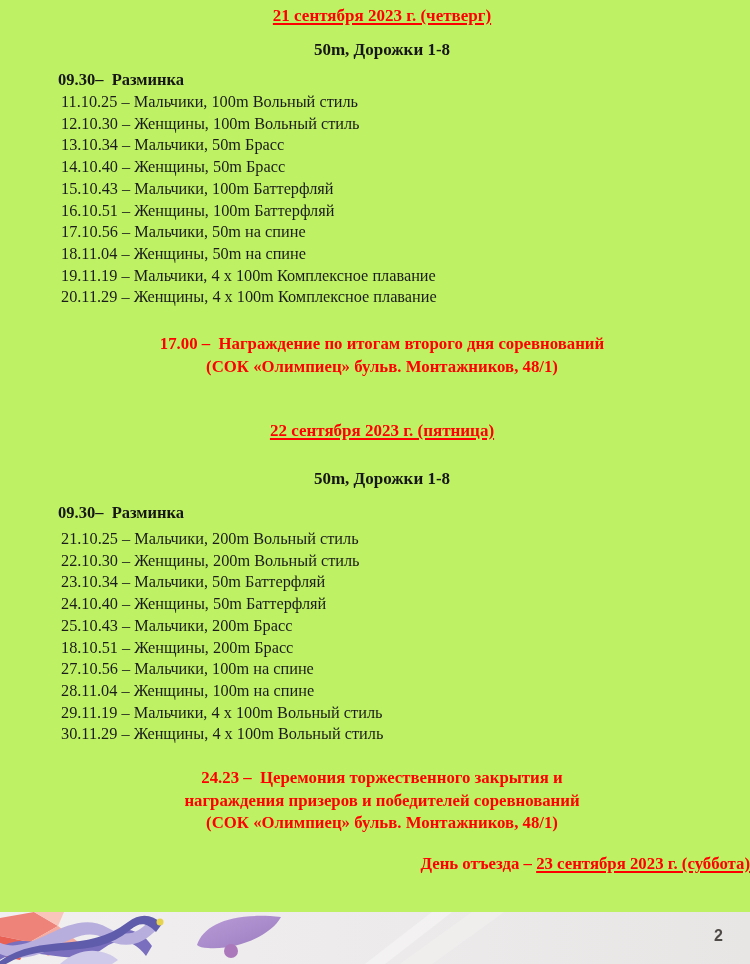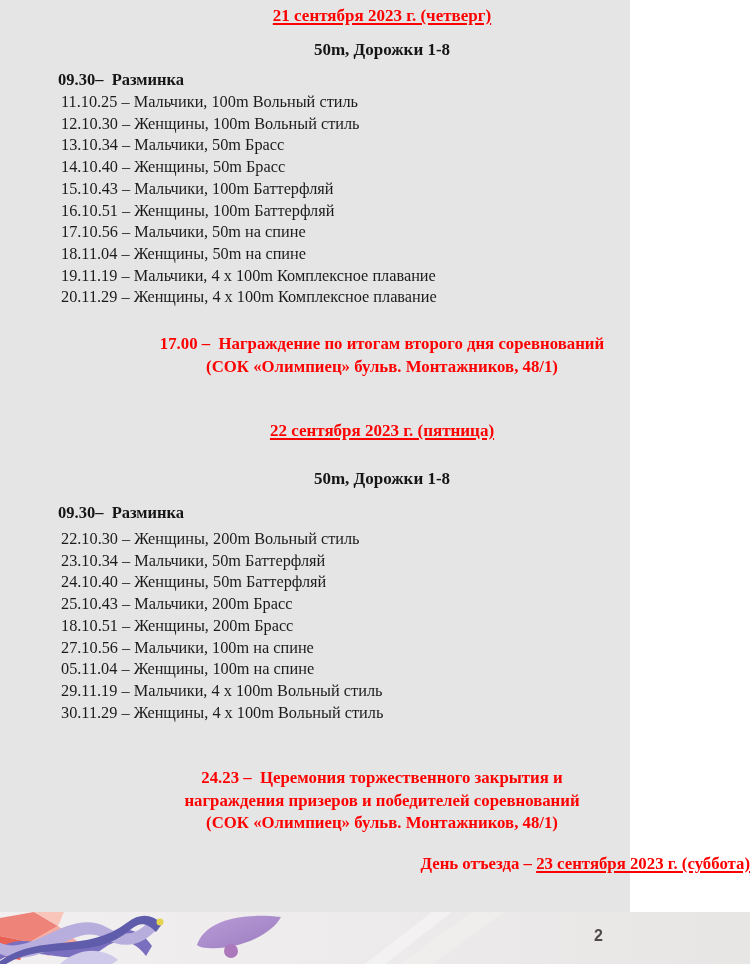--- a/index.html
+++ b/index.html
@@ -4,22 +4,22 @@
 <style>
   html, body {
     margin: 0; padding: 0;
     width: 750px; height: 964px;
     background: #ffffff;
     font-family: "Liberation Serif", "DejaVu Serif", serif;
     overflow: hidden;
   }
   .page {
     position: relative;
-    width: 630px; height: 964px;
-    background: #e5e5e5;
+    width: 750px; height: 964px;
+    background: #bef264;
   }
   .centered {
     position: absolute;
     left: 14px; width: 736px;
     text-align: center;
   }
   .red { color: #fe0000; }
   .blk { color: #161616; }
   .prewrap { white-space: pre-wrap; }
 
@@ -104,27 +104,28 @@
     <div class="prewrap">(СОК «Олимпиец» бульв. Монтажников, 48/1)</div>
   </div>
 
   <div id="date2" class="centered date-heading red">
     <span class="u">22 сентября 2023 г. (пятница)</span>
   </div>
   <div id="pool2" class="centered pool-heading blk">50m, Дорожки 1-8</div>
   <div id="warm2" class="warmup prewrap">09.30–  Разминка</div>
 
   <div id="events2" class="events">
+    <div>21.10.25 – Мальчики, 200m Вольный стиль</div>
     <div>22.10.30 – Женщины, 200m Вольный стиль</div>
     <div>23.10.34 – Мальчики, 50m Баттерфляй</div>
     <div>24.10.40 – Женщины, 50m Баттерфляй</div>
     <div>25.10.43 – Мальчики, 200m Брасс</div>
     <div>18.10.51 – Женщины, 200m Брасс</div>
     <div>27.10.56 – Мальчики, 100m на спине</div>
-    <div>05.11.04 – Женщины, 100m на спине</div>
+    <div>28.11.04 – Женщины, 100m на спине</div>
     <div>29.11.19 – Мальчики, 4 x 100m Вольный стиль</div>
     <div>30.11.29 – Женщины, 4 x 100m Вольный стиль</div>
   </div>
 
   <div id="cer2" class="centered ceremony red">
     <div class="prewrap">24.23 –  Церемония торжественного закрытия и</div>
     <div class="prewrap">награждения призеров и победителей соревнований</div>
     <div class="prewrap">(СОК «Олимпиец» бульв. Монтажников, 48/1)</div>
   </div>
 

